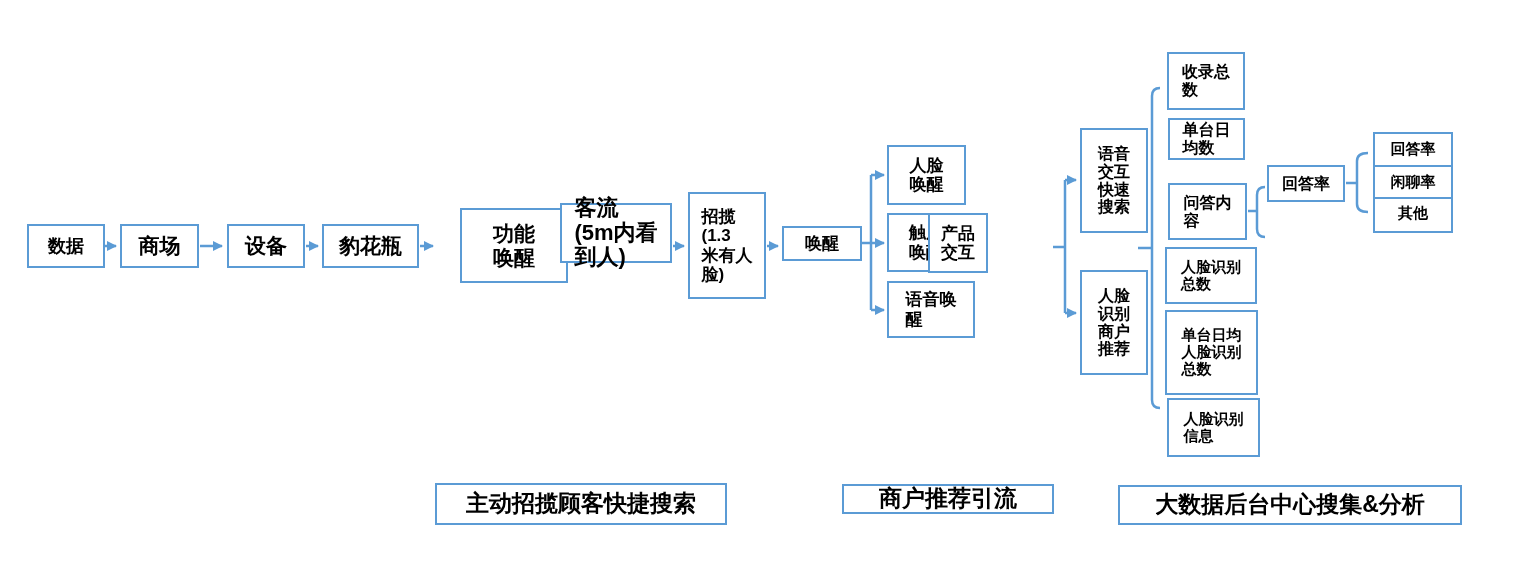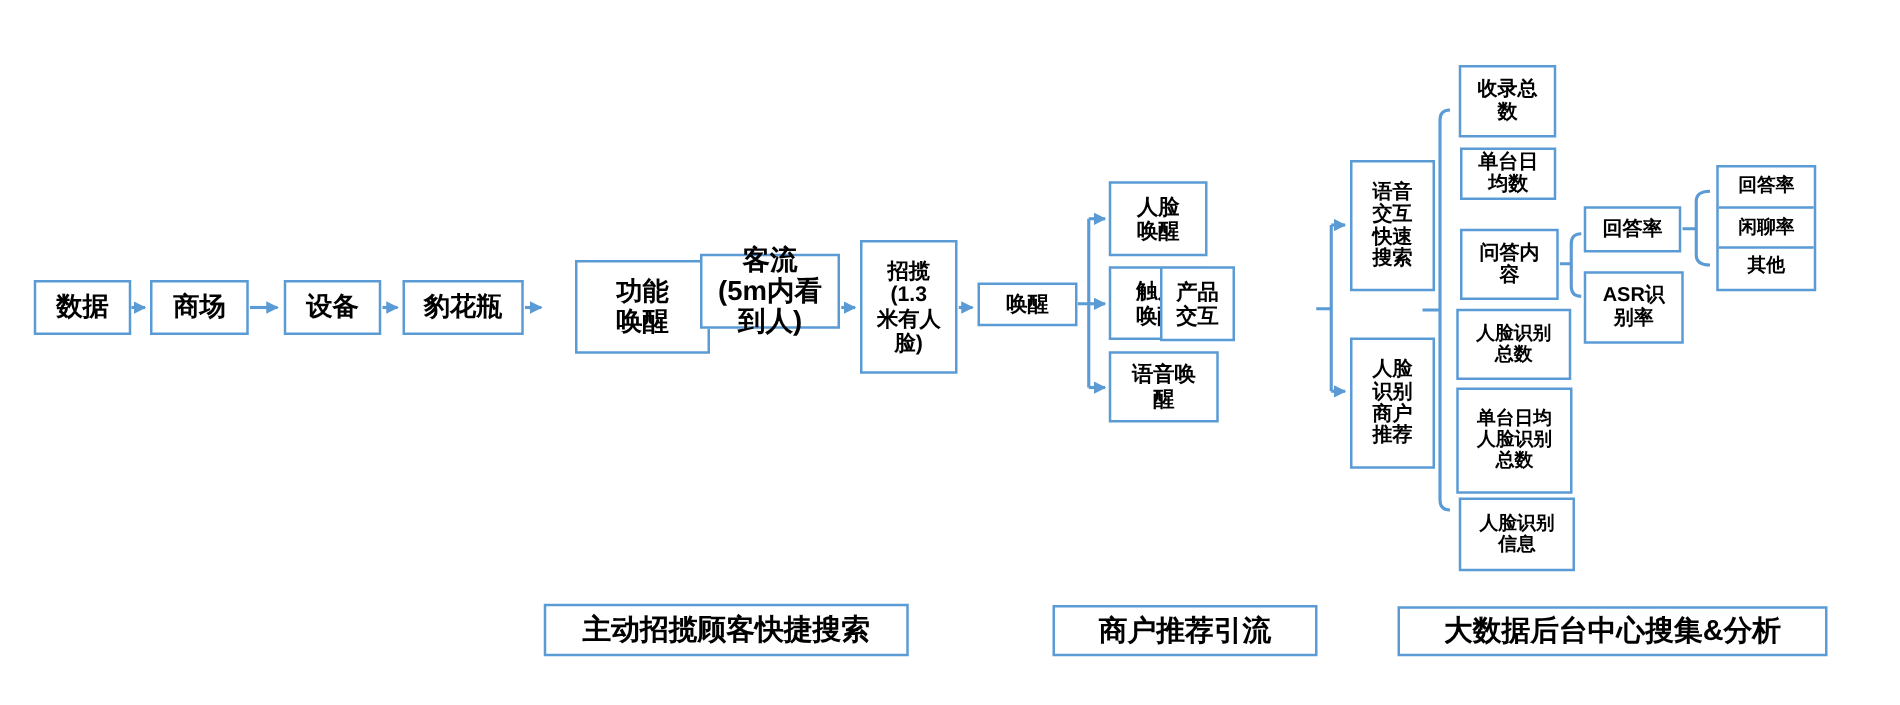--- a/index.html
+++ b/index.html
@@ -8,21 +8,21 @@
     position:relative; width:1520px; height:564px; background:var(--bg);
     font-family:"Liberation Sans", sans-serif; overflow:hidden;
   }
   .connectors { position:absolute; left:0; top:0; }
   .connectors line, .connectors path { stroke:var(--accent); stroke-width:2.5; fill:none; }
   .connectors .arrowhead { fill:var(--accent); stroke:none; }
   .node {
     position:absolute; box-sizing:border-box;
     border:2.5px solid var(--accent); background:var(--bg);
     display:flex; align-items:center; justify-content:center;
-    text-align:center; color:var(--text); font-weight:bold;
+    color:var(--text); font-weight:bold;
     white-space:pre-line; line-height:1.12; padding:1px;
   }
   .cellgroup {
     position:absolute; box-sizing:border-box;
     border:2.5px solid var(--accent); background:var(--bg);
   }
   .cellgroup .cell {
     box-sizing:border-box; display:flex; align-items:center; justify-content:center;
     text-align:center; color:var(--text); font-weight:bold; line-height:1.1;
   }
@@ -56,21 +56,21 @@
 
     <path d="M1053,247 L1065,247 M1065,180 L1065,313"></path>
     <line x1="1065" y1="180" x2="1076" y2="180" marker-end="url(#arrow)"></line>
     <line x1="1065" y1="313" x2="1076" y2="313" marker-end="url(#arrow)"></line>
 
     <path d="M1138,248 L1152,248 M1160,88 Q1152,88 1152,96 L1152,400 Q1152,408 1160,408"></path>
     <path d="M1248,211 L1257,211 M1265,187 Q1257,187 1257,195 L1257,229 Q1257,237 1265,237"></path>
     <path d="M1346,183 L1356,183 M1368,153 Q1357,153 1357,161 L1357,204 Q1357,212 1368,212"></path>
   </svg>
 
-  <div class="node" style="left:27px;top:224px;width:78px;height:44px;font-size:21px">数据</div>
+  <div class="node" style="left:27px;top:224px;width:78px;height:44px;font-size:18px">数据</div>
   <div class="node" style="left:120px;top:224px;width:79px;height:44px;font-size:21px">商场</div>
   <div class="node" style="left:227px;top:224px;width:78px;height:44px;font-size:21px">设备</div>
   <div class="node" style="left:322px;top:224px;width:97px;height:44px;font-size:21px">豹花瓶</div>
   <div class="node" style="left:460px;top:208px;width:108px;height:75px;font-size:21px">功能
 唤醒</div>
   <div class="node" style="left:560px;top:203px;width:112px;height:60px;font-size:22px">客流
 (5m内看
 到人)</div>
   <div class="node" style="left:688px;top:192px;width:78px;height:107px;font-size:17px">招揽
 (1.3
@@ -104,26 +104,24 @@
 容</div>
   <div class="node" style="left:1165px;top:247px;width:92px;height:57px;font-size:15px">人脸识别
 总数</div>
   <div class="node" style="left:1165px;top:310px;width:93px;height:85px;font-size:15px">单台日均
 人脸识别
 总数</div>
   <div class="node" style="left:1167px;top:398px;width:93px;height:59px;font-size:15px">人脸识别
 信息</div>
 
   <div class="node" style="left:1267px;top:165px;width:78px;height:37px;font-size:16px">回答率</div>
-  <div class="node" style="left:1267px;top:217px;width:80px;height:58px;font-size:16px">ASR识
-别率</div>
 
   <div class="cellgroup" style="left:1373px;top:132px;width:80px;height:101px;font-size:15px">
     <div class="cell" style="height:31px">回答率</div>
     <div class="cell" style="height:32px">闲聊率</div>
     <div class="cell" style="height:30px">其他</div>
   </div>
 
   <div class="node" style="left:435px;top:483px;width:292px;height:42px;font-size:23px">主动招揽顾客快捷搜索</div>
-  <div class="node" style="left:842px;top:484px;width:212px;height:41px;font-size:23px">商户推荐引流</div>
+  <div class="node" style="left:842px;top:484px;width:212px;height:30px;font-size:23px">商户推荐引流</div>
   <div class="node" style="left:1118px;top:485px;width:344px;height:40px;font-size:23px">大数据后台中心搜集&amp;分析</div>
 
 </div>
 
 </body></html>

